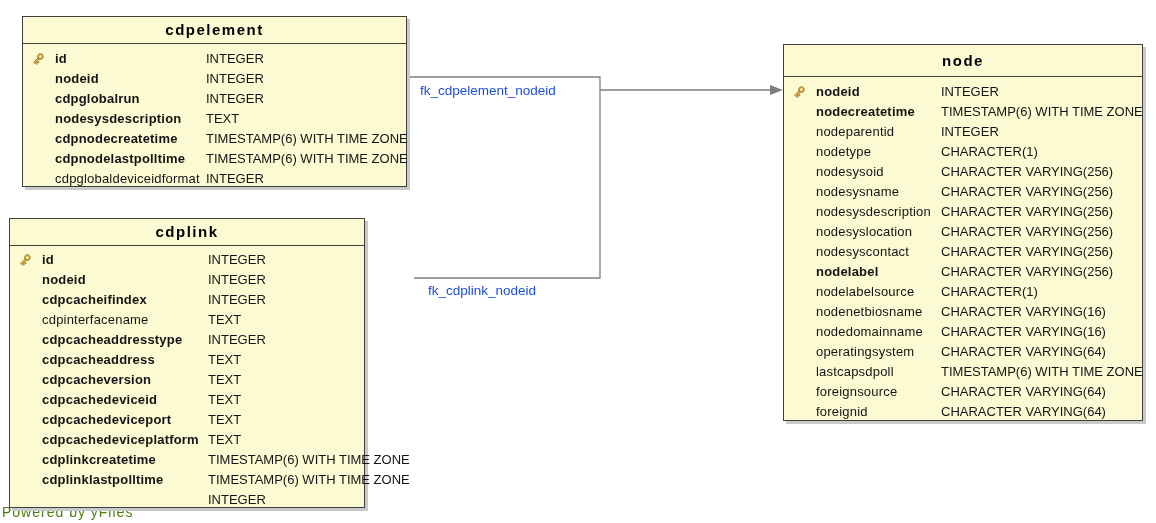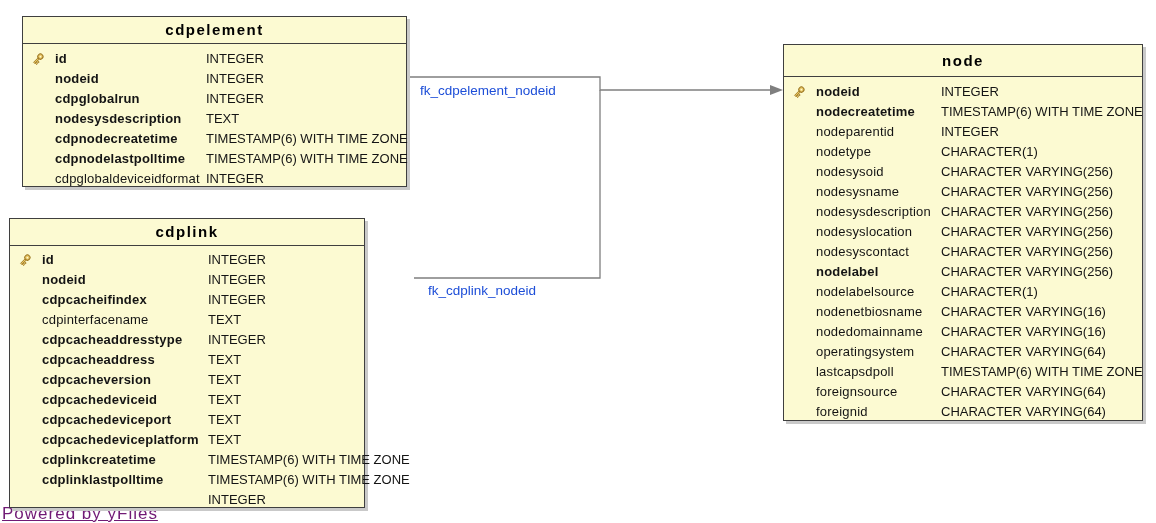--- a/index.html
+++ b/index.html
@@ -1,21 +1,21 @@
 <!DOCTYPE html>
 <html><head>
 <meta charset="utf-8">
 <style>
   html,body{margin:0;padding:0;background:#ffffff;}
   body{font-family:"Liberation Sans","DejaVu Sans",sans-serif;}
   .canvas{position:relative;width:1156px;height:523px;background:#ffffff;overflow:hidden;}
 
   .watermark{
     position:absolute;left:2px;top:504px;z-index:0;
-    color:#701a75;font-size:17px;letter-spacing:1px;text-decoration:underline;
+    color:#4d7c0f;font-size:14px;letter-spacing:1px;
   }
 
   svg.edges{position:absolute;left:0;top:0;z-index:0;}
 
   .edge-label{
     position:absolute;z-index:2;font-size:13.5px;color:#1d4ed8;white-space:nowrap;
   }
 
   .er-table{
     position:absolute;z-index:1;

